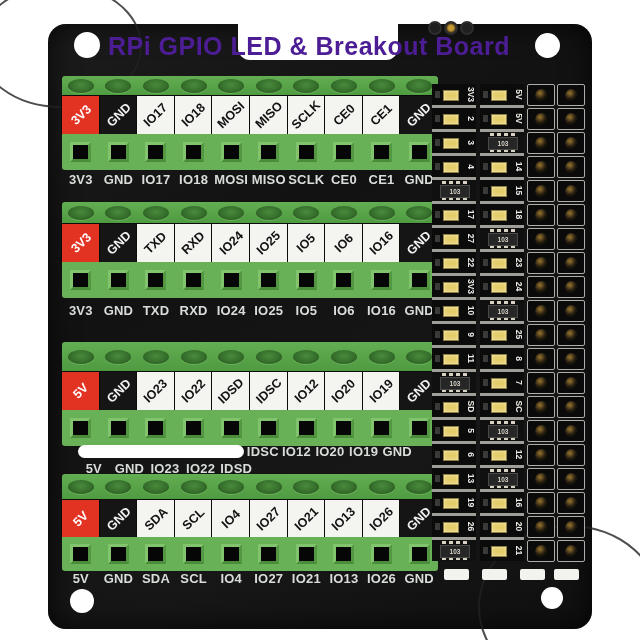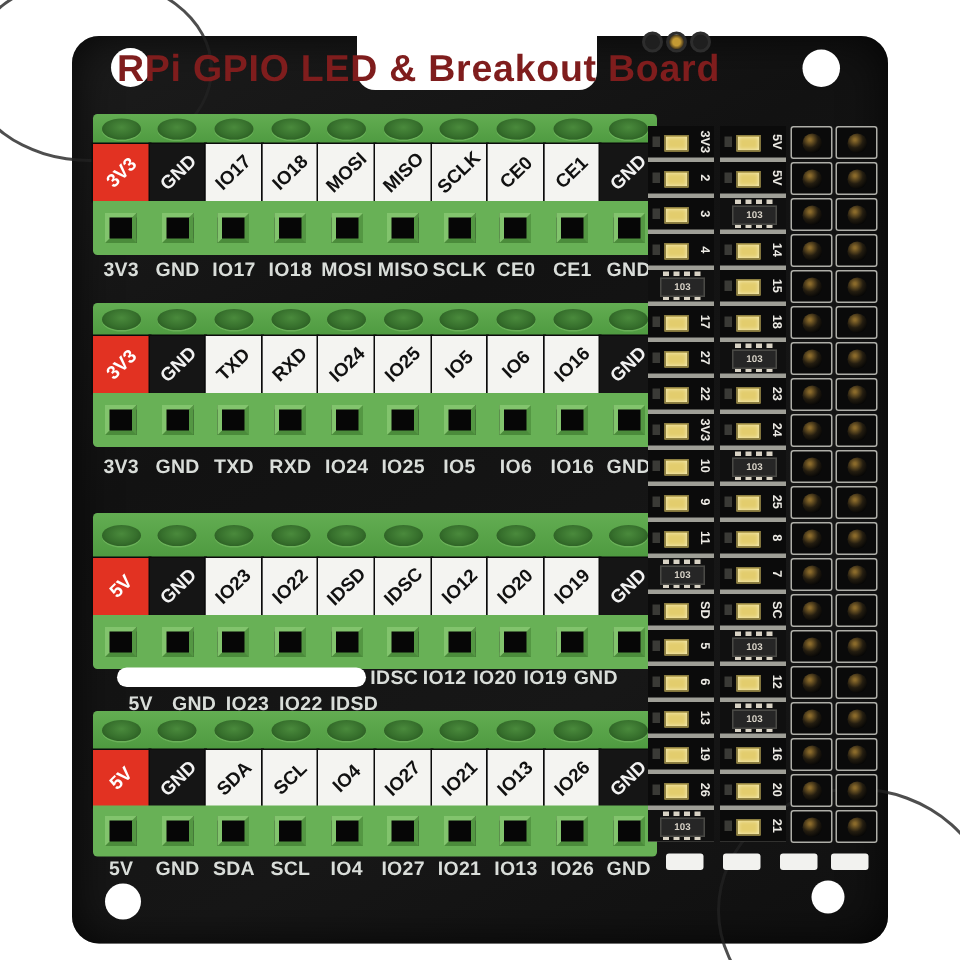--- a/index.html
+++ b/index.html
@@ -5,21 +5,21 @@
   html,body{margin:0;padding:0;}
   .canvas{position:relative;width:640px;height:640px;background:#ffffff;overflow:hidden;
           font-family:"Liberation Sans",sans-serif;}
   .board{position:absolute;left:48px;top:24px;width:544px;height:605px;background:
          linear-gradient(150deg,#1c1c1c 0%,#121212 35%,#171717 70%,#101010 100%);
          border-radius:18px;box-shadow:inset 0 0 30px rgba(0,0,0,.8);}
   .notch{position:absolute;left:238px;top:22px;width:160px;height:38px;background:#ffffff;
          border-radius:0 0 12px 12px;}
   .hole{position:absolute;background:#ffffff;border-radius:50%;}
   .trace{position:absolute;border:2px solid #222222;border-radius:50%;opacity:.8;}
-  .title{position:absolute;left:78px;top:32px;width:420px;text-align:left;color:#7f1d1d;
+  .title{position:absolute;left:90px;top:32px;width:420px;text-align:right;color:#4c1d95;
          font-size:25px;font-weight:bold;letter-spacing:.5px;}
   
   .screws{position:absolute;left:62px;width:376px;display:flex;justify-content:space-around;
           align-items:center;background:linear-gradient(#63ad52,#4e9a40);border-radius:3px 3px 0 0;overflow:hidden;}
   .screw{width:26px;height:14px;border-radius:50%;flex:none;
          background:radial-gradient(ellipse at 50% 42%,#4a8a3c 0%,#366f2c 55%,#234e1c 100%);
          box-shadow:0 1px 0 rgba(130,195,110,.5);}
   .tagsrow{position:absolute;left:62px;width:376px;height:38px;display:flex;background:#0b0b0b;}
   .tag{flex:1 1 0;position:relative;outline:1px solid #0b0b0b;display:flex;align-items:center;justify-content:center;}
   .tag-red{background:#e23222;color:#ffffff;}

